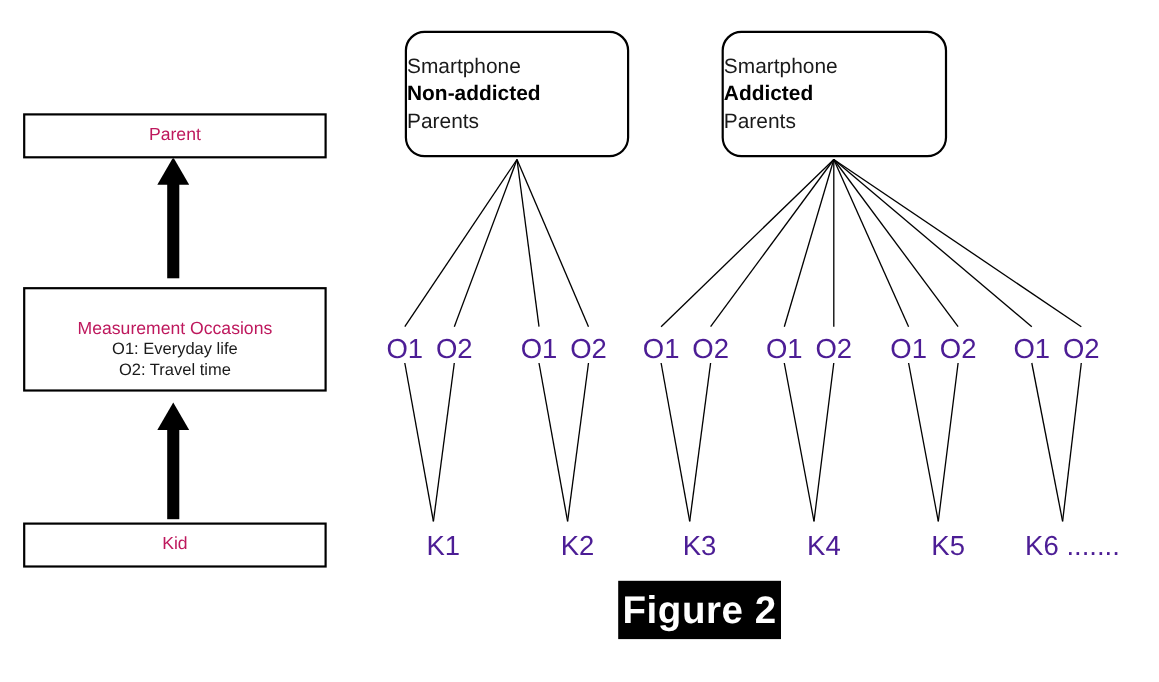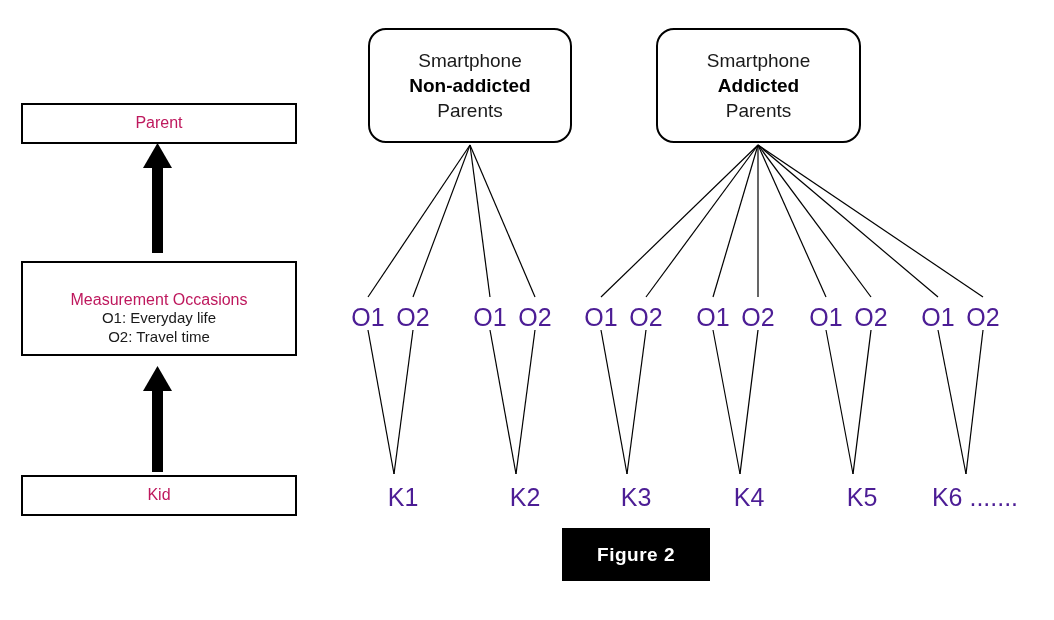--- a/index.html
+++ b/index.html
@@ -60,21 +60,21 @@
 
   
   .roundbox {
     position: absolute;
     box-sizing: border-box;
     border: 2px solid #000000;
     border-radius: 18px;
     background: #ffffff;
     display: flex;
     flex-direction: column;
-    align-items: center;
+    align-items: flex-start;
     justify-content: center;
     text-align: center;
     line-height: 1.32;
   }
   .roundbox .l1,
   .roundbox .l3 { font-size: 19px; color: #1a1a1a; white-space: nowrap; }
   .roundbox .l2 { font-size: 19px; color: #000000; font-weight: bold; white-space: nowrap; }
 
   #group-nonaddicted { left: 368px; top: 28px; width: 204px; height: 115px; }
   #group-addicted    { left: 656px; top: 28px; width: 205px; height: 115px; }
@@ -93,21 +93,21 @@
 
   
   #figure-caption {
     position: absolute;
     left: 562px;
     top: 528px;
     width: 148px;
     height: 53px;
     background: #000000;
     color: #ffffff;
-    font-size: 19px;
+    font-size: 35px;
     font-weight: bold;
     display: flex;
     align-items: center;
     justify-content: center;
     letter-spacing: 0.5px;
   }
 </style>
 </head>
 <body>
 

